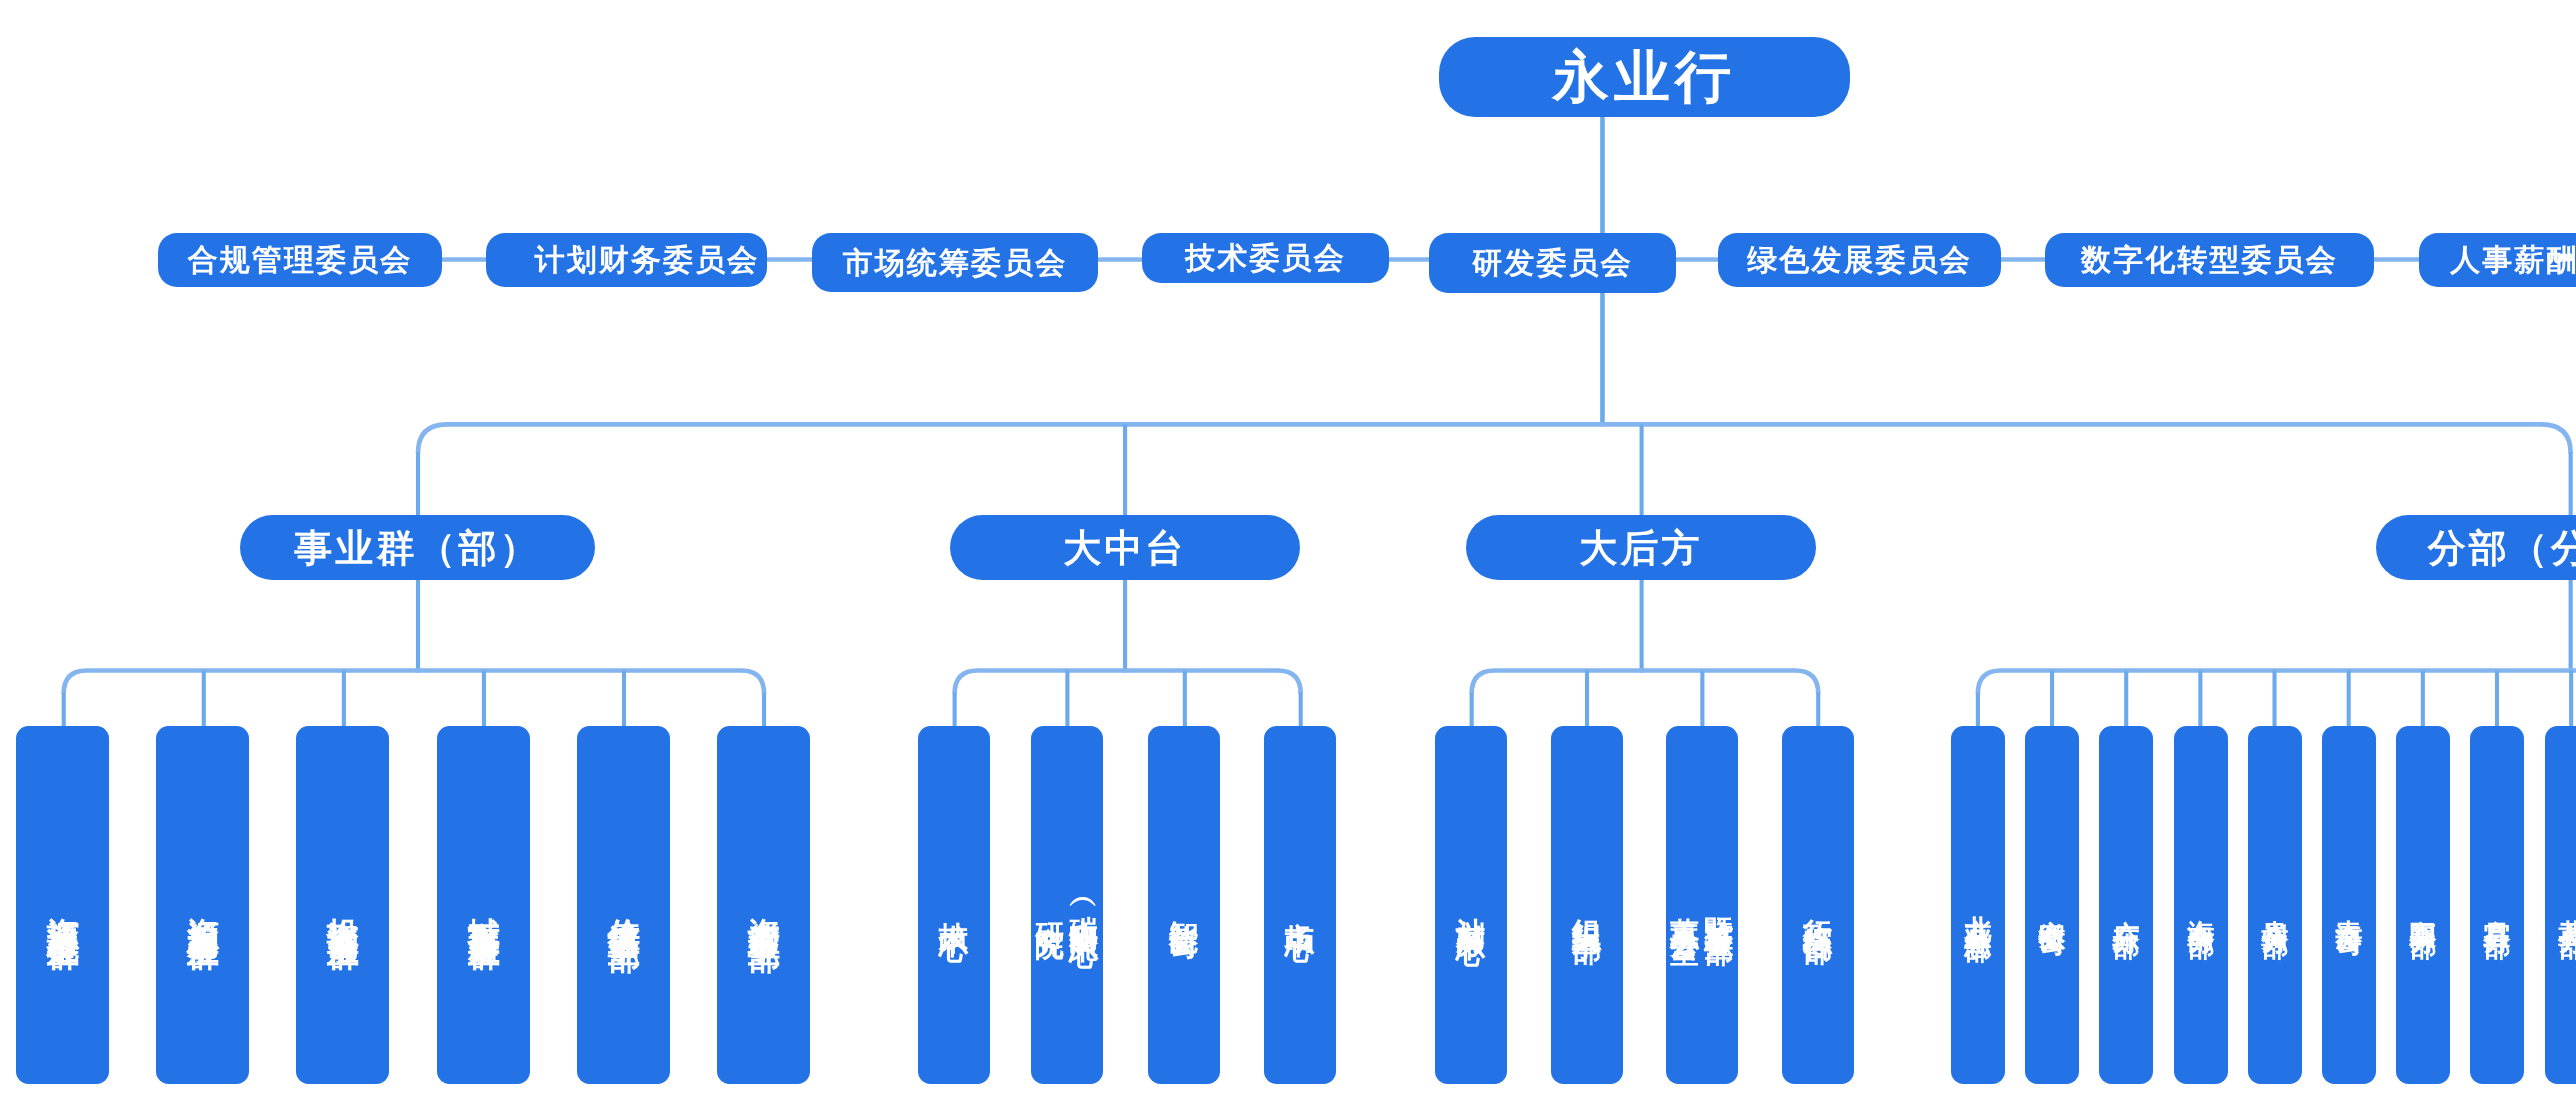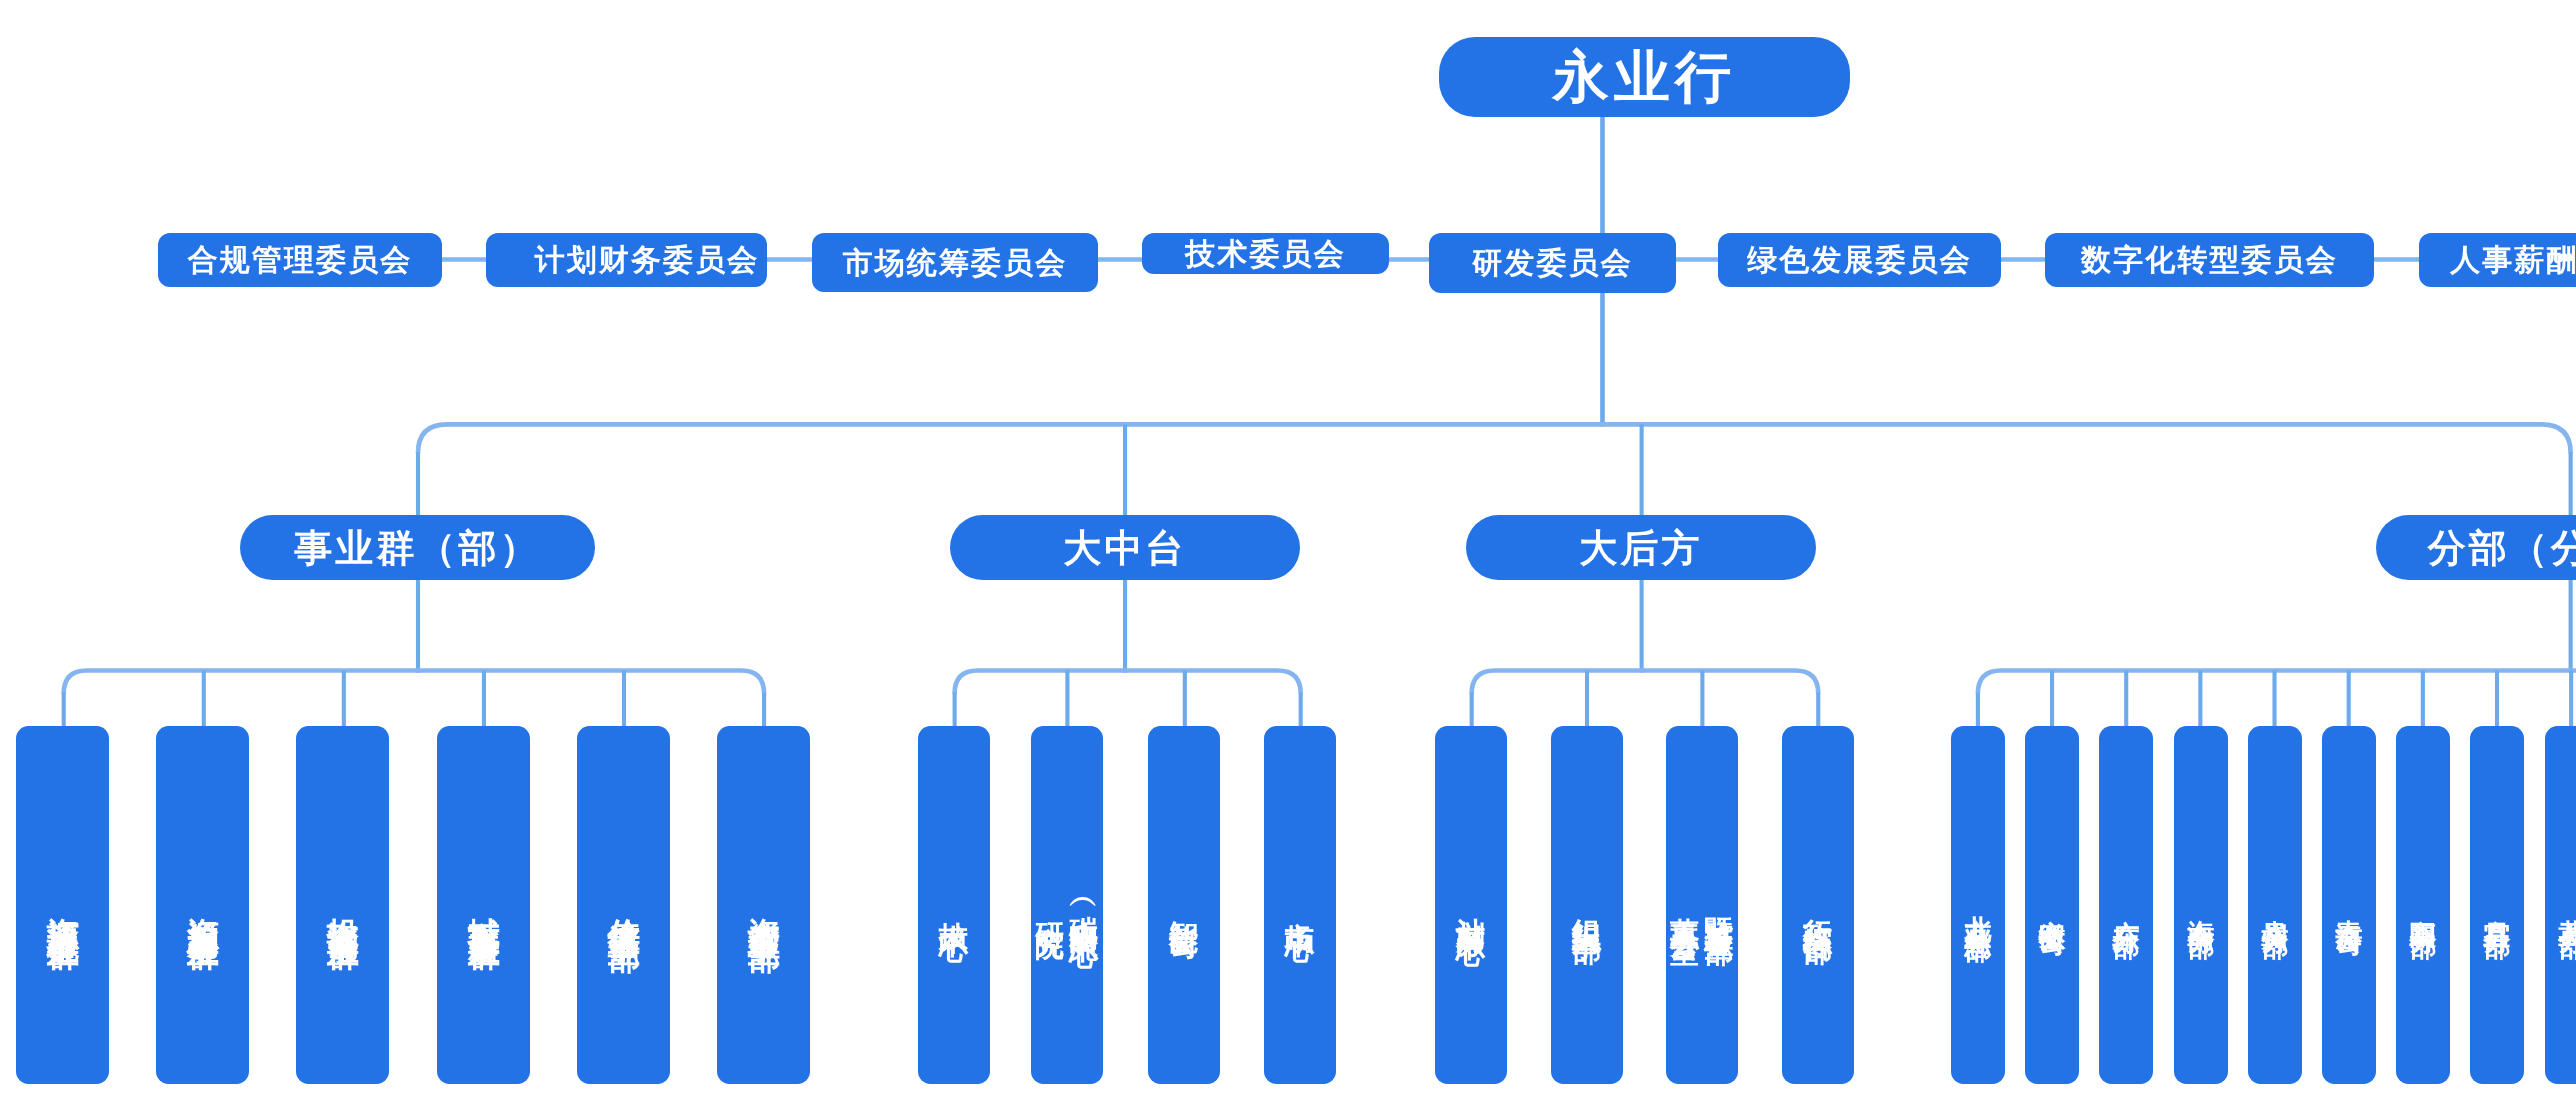--- a/index.html
+++ b/index.html
@@ -12,21 +12,21 @@
   #connectors{position:absolute;left:0;top:0;}
   .node{
     position:absolute;
     background:var(--fill,#2473E6);
     color:var(--ntext,#fff);
     display:flex;align-items:center;justify-content:center;
     font-weight:700;line-height:1;
     box-sizing:border-box;
   }
   .root{border-radius:36px;letter-spacing:5.2px;}
-  .committee{border-radius:12px;letter-spacing:2.1px;}
+  .committee{border-radius:19px;letter-spacing:2.1px;}
   .pill{border-radius:33px;letter-spacing:3.1px;}
   .child{border-radius:12.4px;}
   .vtext{
     writing-mode:vertical-lr;
     text-orientation:mixed;
     white-space:pre-line;
     text-align:center;
     letter-spacing:3.6px;
     line-height:1.18;
   }
@@ -81,21 +81,21 @@
       <path d="M 5567 1302 V 1415" stroke="#6CAAEB" stroke-width="8" fill="none"></path>
       <path d="M 5711 1302 V 1415" stroke="#6CAAEB" stroke-width="8" fill="none"></path>
       <path d="M 5855 1302 V 1415" stroke="#6CAAEB" stroke-width="8" fill="none"></path>
       <path d="M 5999 1302 V 1415" stroke="#6CAAEB" stroke-width="8" fill="none"></path>
     </svg>
   <div class="node root" id="root-node" style="left: 1439px; top: 37px; width: 411px; height: 80px; font-size: 56px;">永业行</div>
   <div id="committee-row">
       <div class="node committee" style="left: 158px; top: 233px; width: 284px; height: 54px; font-size: 30px;">合规管理委员会</div>
       <div class="node committee" style="left: 486px; top: 233px; width: 281px; height: 54px; font-size: 30px; padding-left: 41px;">计划财务委员会</div>
       <div class="node committee" style="left: 812px; top: 233px; width: 286px; height: 59px; font-size: 30px;">市场统筹委员会</div>
-      <div class="node committee" style="left: 1142px; top: 233px; width: 247px; height: 41px; font-size: 30px;">技术委员会</div>
+      <div class="node committee" style="left: 1142px; top: 233px; width: 247px; height: 50px; font-size: 30px;">技术委员会</div>
       <div class="node committee" style="left: 1429px; top: 233px; width: 247px; height: 60px; font-size: 30px;">研发委员会</div>
       <div class="node committee" style="left: 1718px; top: 233px; width: 283px; height: 54px; font-size: 30px;">绿色发展委员会</div>
       <div class="node committee" style="left: 2045px; top: 233px; width: 329px; height: 54px; font-size: 30px;">数字化转型委员会</div>
       <div class="node committee" style="left: 2419px; top: 233px; width: 287px; height: 54px; font-size: 30px;">人事薪酬委员会</div>
     </div>
   <div id="branch-pills">
       <div class="node pill" style="left: 240px; top: 515px; width: 355px; height: 65px; font-size: 38px;">事业群（部）</div>
       <div class="node pill" style="left: 950px; top: 515px; width: 350px; height: 65px; font-size: 38px;">大中台</div>
       <div class="node pill" style="left: 1466px; top: 515px; width: 350px; height: 65px; font-size: 38px;">大后方</div>
       <div class="node pill" style="left: 2376px; top: 515px; width: 391px; height: 65px; font-size: 38px;">分部（分公司）</div>

